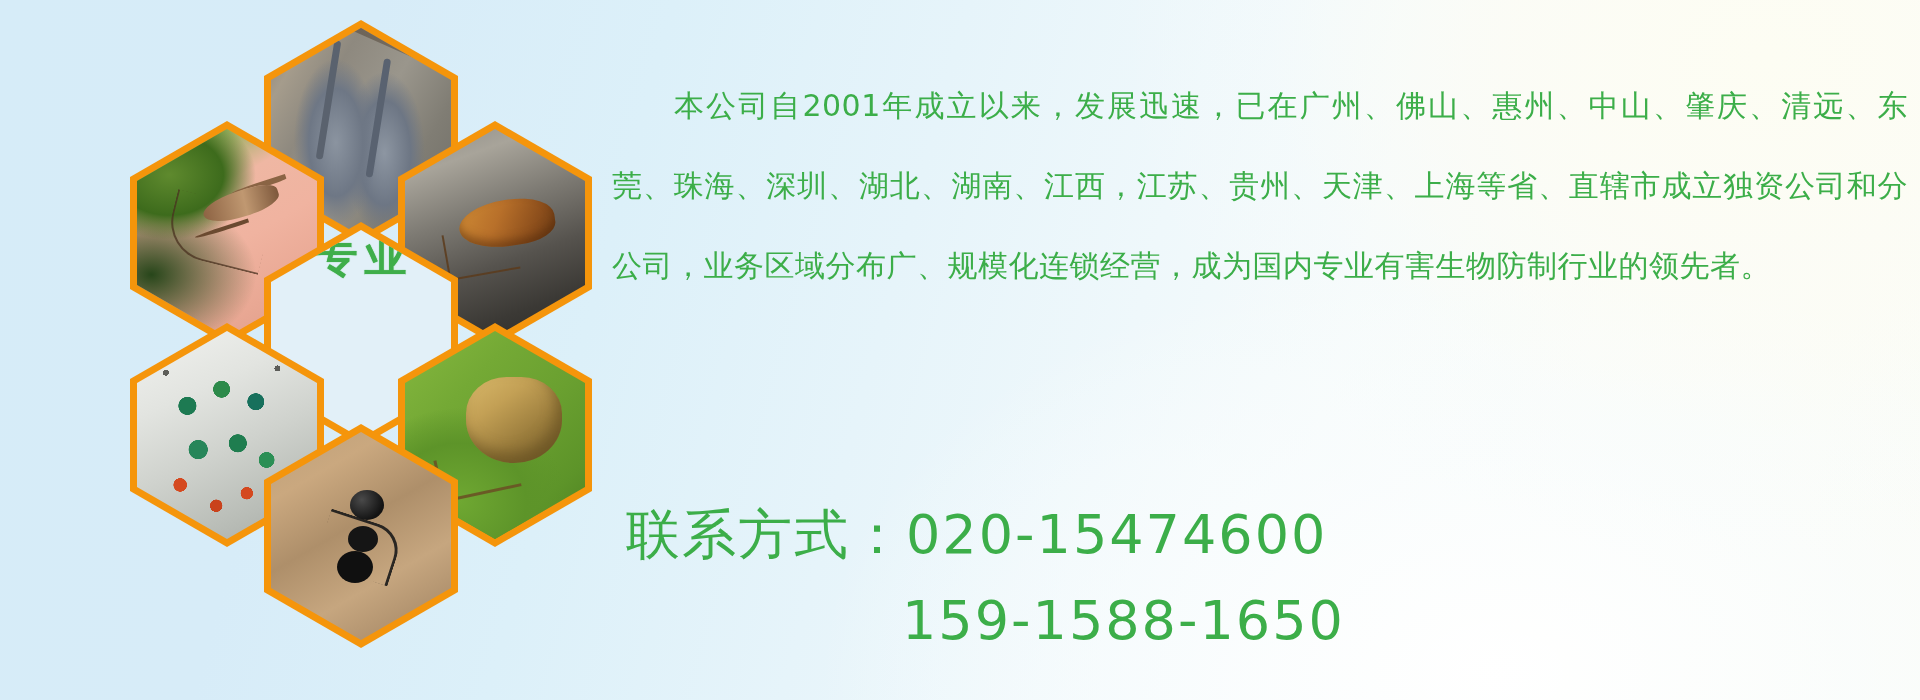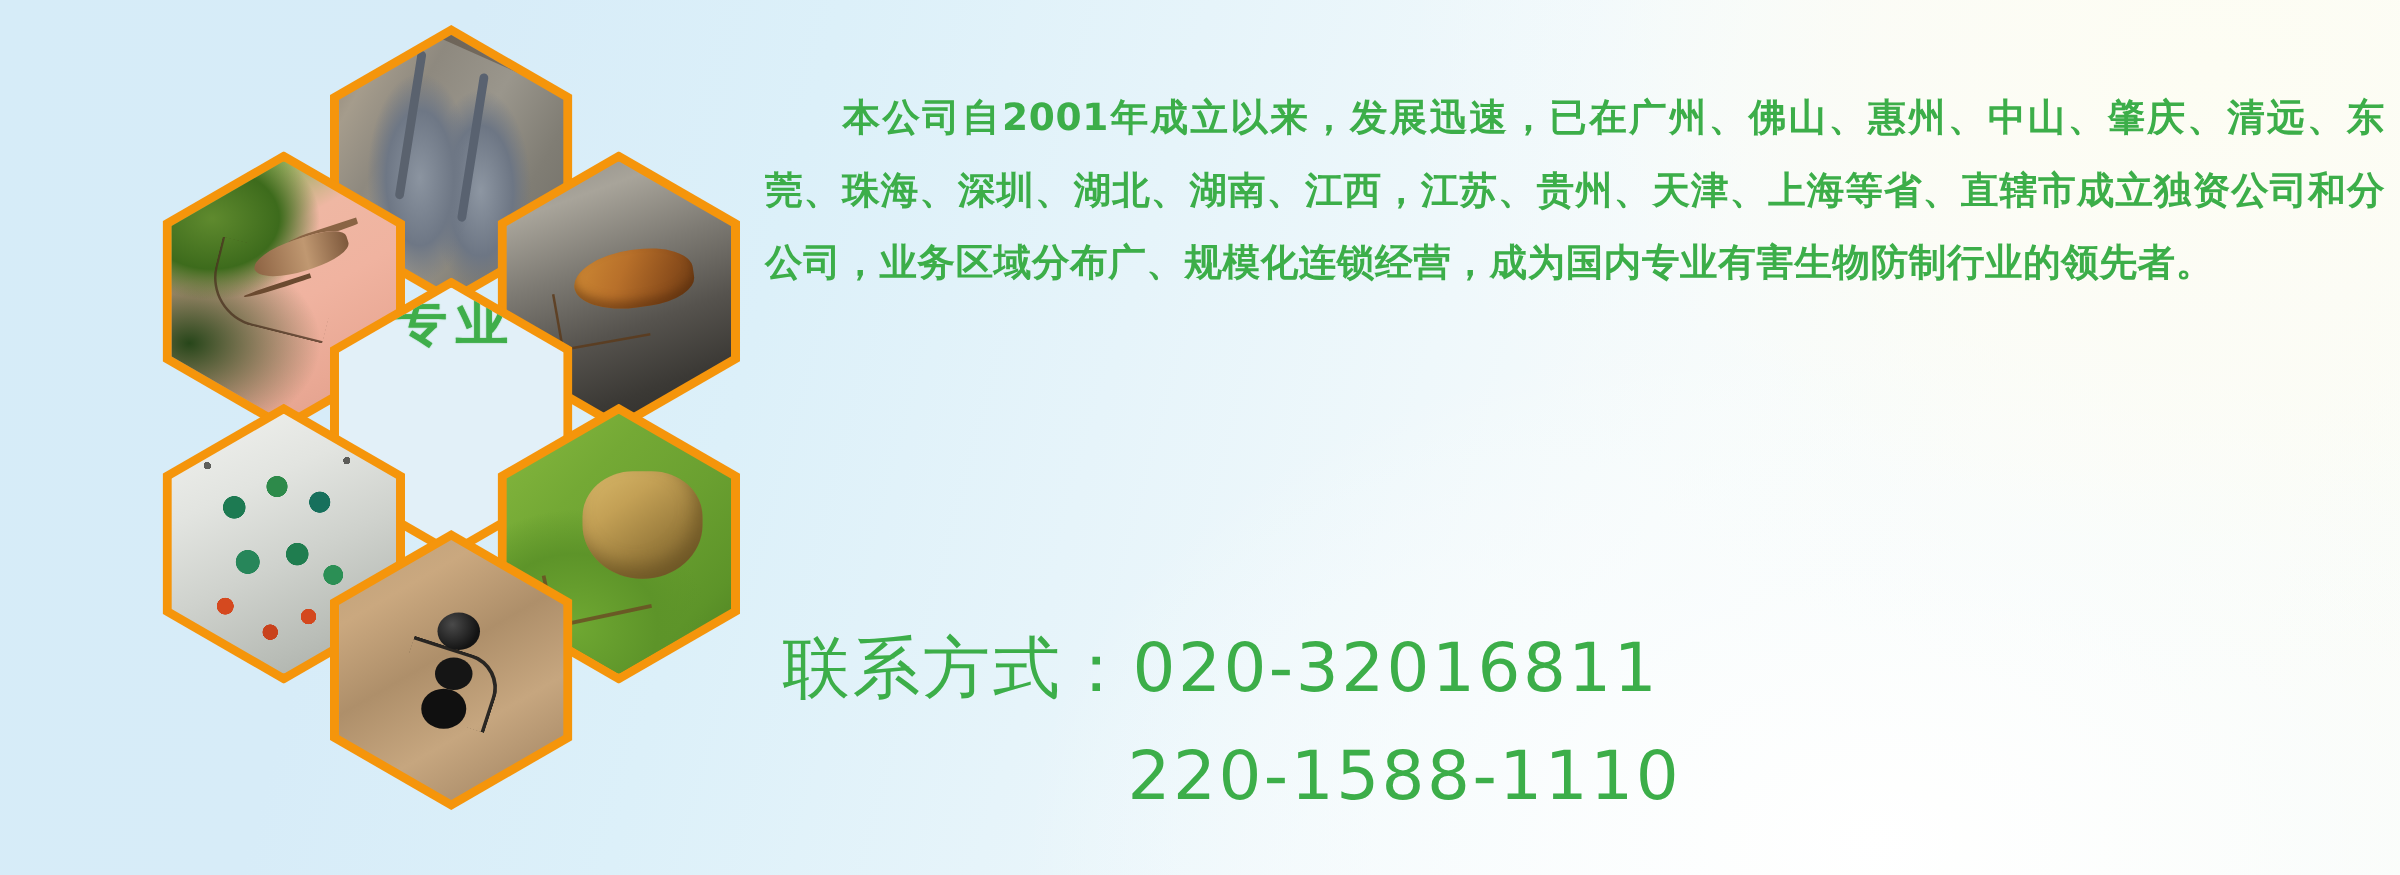--- a/index.html
+++ b/index.html
@@ -213,22 +213,22 @@
   }
 
   #about-paragraph {
     position: absolute;
     left: 0;
     top: 36px;
     width: 1296px;
     color: #3cae49;
     font-family: "DejaVu Sans", "Liberation Sans", sans-serif;
     font-size: 30px;
-    font-weight: 700;
-    line-height: 58px;
+    font-weight: 400;
+    line-height: 80px;
     letter-spacing: 0.5px;
     text-align: justify;
     text-justify: inter-character;
     text-indent: 62px;
   }
 
   #contact-block {
     position: absolute;
     left: 0;
     top: 492px;
@@ -295,19 +295,19 @@
       </div>
     </div>
 
   </div>
 
   <div id="content">
 
     <p id="about-paragraph">本公司自2001年成立以来，发展迅速，已在广州、佛山、惠州、中山、肇庆、清远、东莞、珠海、深圳、湖北、湖南、江西，江苏、贵州、天津、上海等省、直辖市成立独资公司和分公司，业务区域分布广、规模化连锁经营，成为国内专业有害生物防制行业的领先者。</p>
 
     <div id="contact-block">
-      <div class="contact-line line-1">联系方式：020-32016811</div>
-      <div class="contact-line line-2">220-1588-1110</div>
+      <div class="contact-line line-1">联系方式：020-15474600</div>
+      <div class="contact-line line-2">159-1588-1650</div>
     </div>
 
   </div>
 
 </div>
 
 </body></html>

